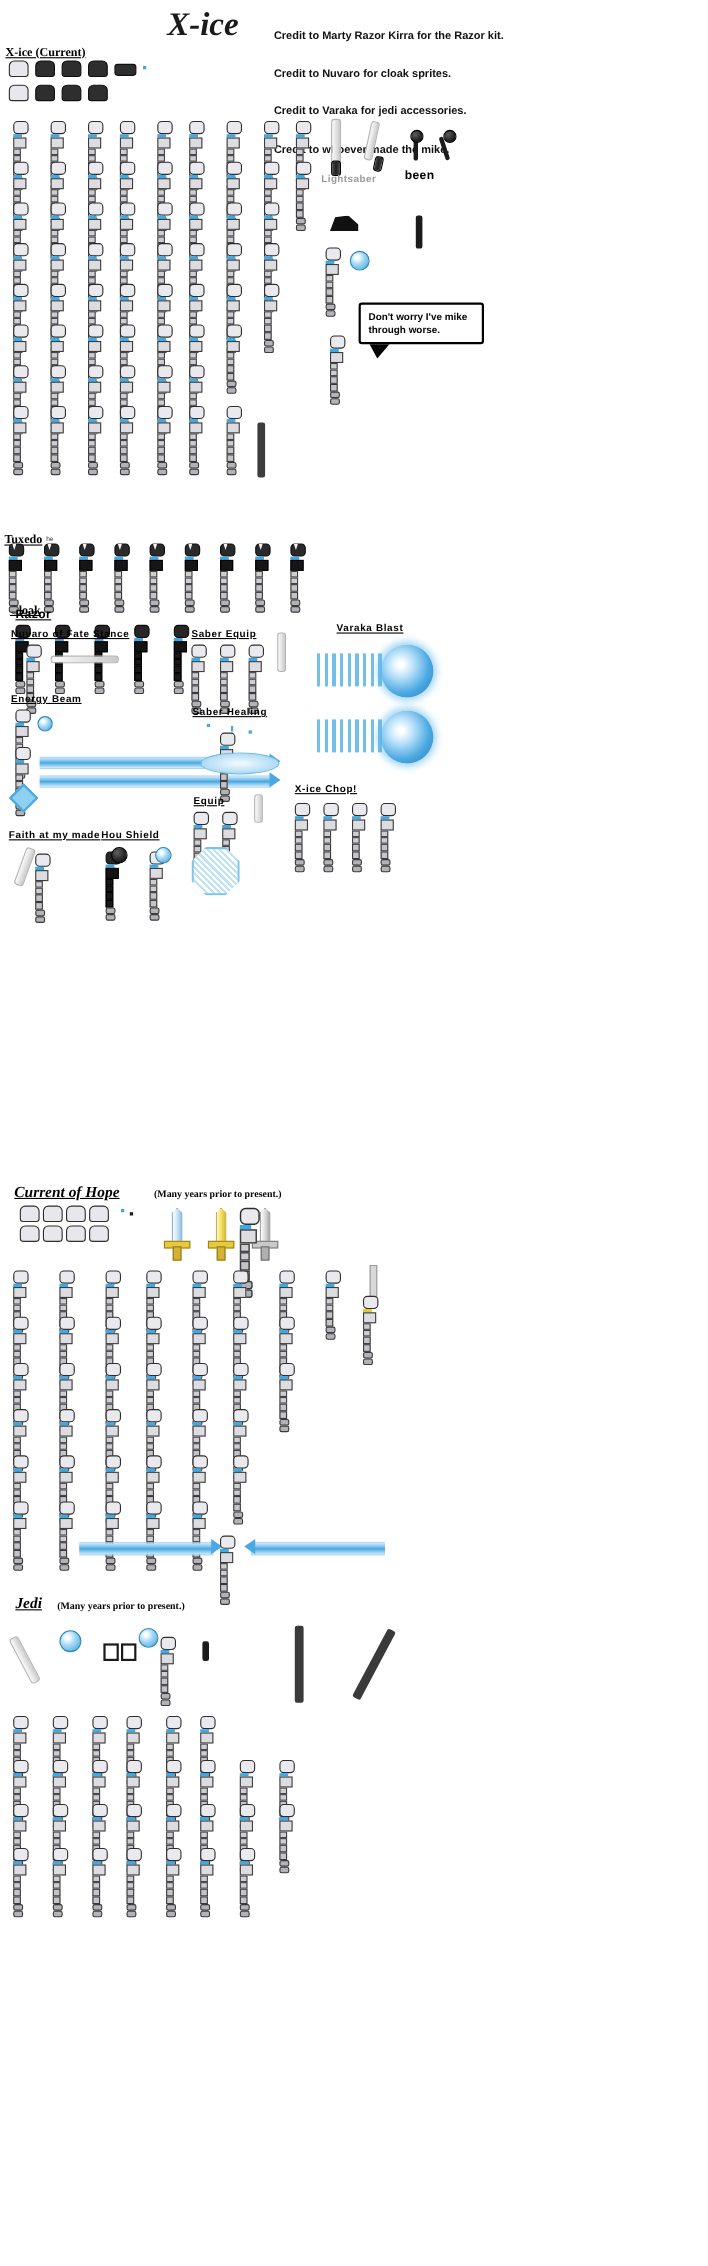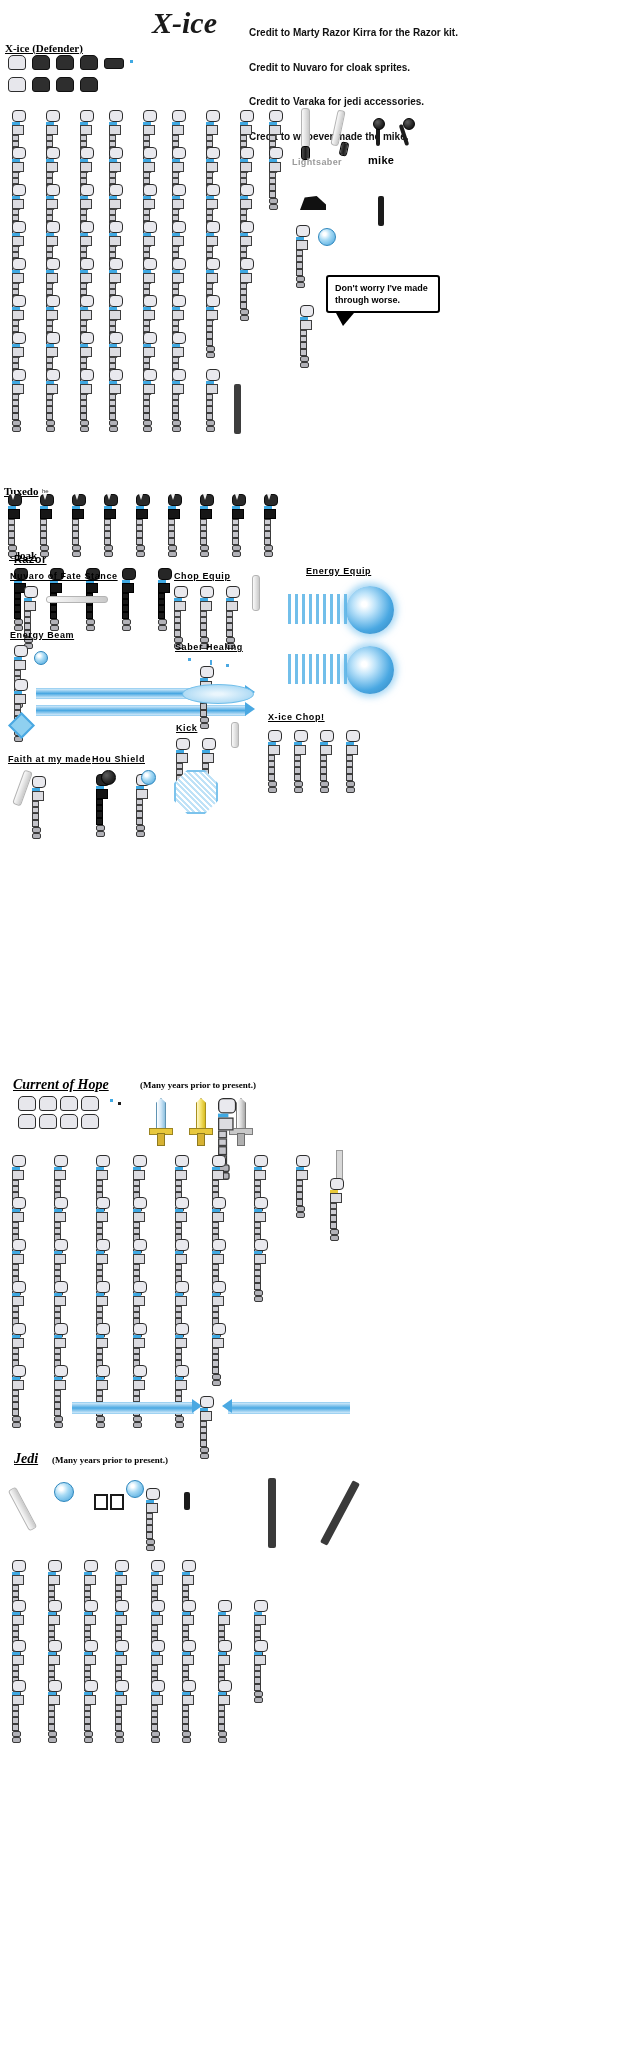--- a/index.html
+++ b/index.html
@@ -110,21 +110,21 @@
 
 <div class="abs title" style="left:152px;top:6px;">X-ice</div>
 
 <div class="abs credits" style="left:249px;top:4px;">
   <div>Credit to Marty Razor Kirra for the Razor kit.</div>
   <div>Credit to Nuvaro for cloak sprites.</div>
   <div>Credit to Varaka for jedi accessories.</div>
   <div>Credit to whoever made the mike.</div>
 </div>
 
-<div class="abs sec-head" style="left:5px;top:42px;">X-ice (Defender)</div>
+<div class="abs sec-head" style="left:5px;top:42px;">X-ice (Current)</div>
 
 <div class="abs" style="left:8px;top:55px;">
   <div class="bust light" style="left:0;top:0;"></div>
   <div class="bust" style="left:24px;top:0;"></div>
   <div class="bust" style="left:48px;top:0;"></div>
   <div class="bust" style="left:72px;top:0;"></div>
   <div class="bust" style="left:96px;top:3px;width:18px;height:9px;border-radius:3px;"></div>
   <div class="tiny-dot" style="left:122px;top:5px;"></div>
   <div class="bust light" style="left:0;top:22px;"></div>
   <div class="bust" style="left:24px;top:22px;"></div>
@@ -826,42 +826,42 @@
   <div class="saber saber-hilt" style="left:44px;top:34px;width:6px;height:12px;transform:rotate(12deg);"></div>
 </div>
 <div class="abs saber-label" style="left:292px;top:157px;">Lightsaber</div>
 
 <div class="abs" style="left:372px;top:118px;">
   <div class="mike-stick" style="left:4px;top:6px;width:4px;height:22px;"></div>
   <div class="orb-dark" style="left:1px;top:0;width:10px;height:10px;"></div>
   <div class="mike-stick" style="left:30px;top:6px;width:4px;height:22px;transform:rotate(-18deg);"></div>
   <div class="orb-dark" style="left:31px;top:0;width:10px;height:10px;"></div>
 </div>
-<div class="abs mike-label" style="left:368px;top:154px;">mike</div>
+<div class="abs mike-label" style="left:368px;top:154px;">been</div>
 
 <div class="abs mike-stick" style="left:378px;top:196px;width:6px;height:30px;"></div>
 <div class="abs" style="left:300px;top:196px;width:26px;height:14px;background:#111;
             clip-path:polygon(0 100%,18% 10%,64% 0,100% 60%,100% 100%);"></div>
 <div class="abs orb-blue" style="left:318px;top:228px;width:16px;height:16px;"></div>
 <div class="abs" style="left:296px;top:225px;width:22px;height:24px;">
   <div class="robot">
     <div class="r-head"></div>
     <div class="r-visor"></div>
     <div class="r-torso"></div>
     <div class="r-arm-l"></div>
     <div class="r-arm-r"></div>
     <div class="r-leg-l"></div>
     <div class="r-leg-r"></div>
     <div class="r-foot-l"></div>
     <div class="r-foot-r"></div>
   </div>
 </div>
 
 <div class="abs" style="left:326px;top:275px;">
-  <div class="bubble">Don't worry I've made through worse.</div>
+  <div class="bubble">Don't worry I've mike through worse.</div>
   <div class="bubble-tail" style="margin-left:10px;"></div>
 </div>
 <div class="abs" style="left:300px;top:305px;">
   <div class="robot">
     <div class="r-head"></div>
     <div class="r-visor"></div>
     <div class="r-torso"></div>
     <div class="r-arm-l"></div>
     <div class="r-arm-r"></div>
     <div class="r-leg-l"></div>
@@ -1049,21 +1049,21 @@
     <div class="r-arm-l"></div>
     <div class="r-arm-r"></div>
     <div class="r-leg-l"></div>
     <div class="r-leg-r"></div>
     <div class="r-foot-l"></div>
     <div class="r-foot-r"></div>
   </div>
   <div class="saber saber-blade-w" style="left:22px;top:10px;width:60px;height:5px;"></div>
 </div>
 
-<div class="abs move-head" style="left:174px;top:571px;">Chop Equip</div>
+<div class="abs move-head" style="left:174px;top:571px;">Saber Equip</div>
 <div class="abs" id="grid-saber-equip" style="left:174px;top:586px;width:110px;height:30px;">
     <div class="robot" style="left: 0px; top: 0px;">
       <div class="r-head"></div>
       <div class="r-visor"></div>
       <div class="r-torso"></div>
       <div class="r-arm-l"></div>
       <div class="r-arm-r"></div>
       <div class="r-leg-l"></div>
       <div class="r-leg-r"></div>
       <div class="r-foot-l"></div>
@@ -1087,21 +1087,21 @@
       <div class="r-arm-l"></div>
       <div class="r-arm-r"></div>
       <div class="r-leg-l"></div>
       <div class="r-leg-r"></div>
       <div class="r-foot-l"></div>
       <div class="r-foot-r"></div>
     </div>
   </div>
 <div class="abs saber saber-blade-w" style="left:252px;top:575px;width:6px;height:34px;"></div>
 
-<div class="abs move-head" style="left:306px;top:566px;">Energy Equip</div>
+<div class="abs move-head" style="left:306px;top:566px;">Varaka Blast</div>
 <div class="abs" style="left:288px;top:580px;">
   <div class="blast-burst" style="left:0;top:0;width:60px;height:60px;"></div>
   <div class="energy-orb" style="left:58px;top:6px;width:48px;height:48px;"></div>
   <div class="abs" style="left:0;top:14px;width:60px;height:30px;
               background:repeating-linear-gradient(90deg,#59b3e6 0 3px,transparent 3px 7px);opacity:.85;"></div>
 </div>
 <div class="abs" style="left:288px;top:640px;">
   <div class="blast-burst" style="left:0;top:0;width:60px;height:60px;"></div>
   <div class="energy-orb" style="left:58px;top:6px;width:48px;height:48px;"></div>
   <div class="abs" style="left:0;top:14px;width:60px;height:30px;
@@ -1153,21 +1153,21 @@
     <div class="r-arm-l"></div>
     <div class="r-arm-r"></div>
     <div class="r-leg-l"></div>
     <div class="r-leg-r"></div>
     <div class="r-foot-l"></div>
     <div class="r-foot-r"></div>
   </div>
   <div class="heal-ring" style="left:0;top:26px;width:70px;height:18px;"></div>
 </div>
 
-<div class="abs move-head" style="left:176px;top:723px;">Kick</div>
+<div class="abs move-head" style="left:176px;top:723px;">Equip</div>
 <div class="abs" id="grid-kick" style="left:176px;top:738px;width:70px;height:30px;">
     <div class="robot" style="left: 0px; top: 0px;">
       <div class="r-head"></div>
       <div class="r-visor"></div>
       <div class="r-torso"></div>
       <div class="r-arm-l"></div>
       <div class="r-arm-r"></div>
       <div class="r-leg-l"></div>
       <div class="r-leg-r"></div>
       <div class="r-foot-l"></div>

